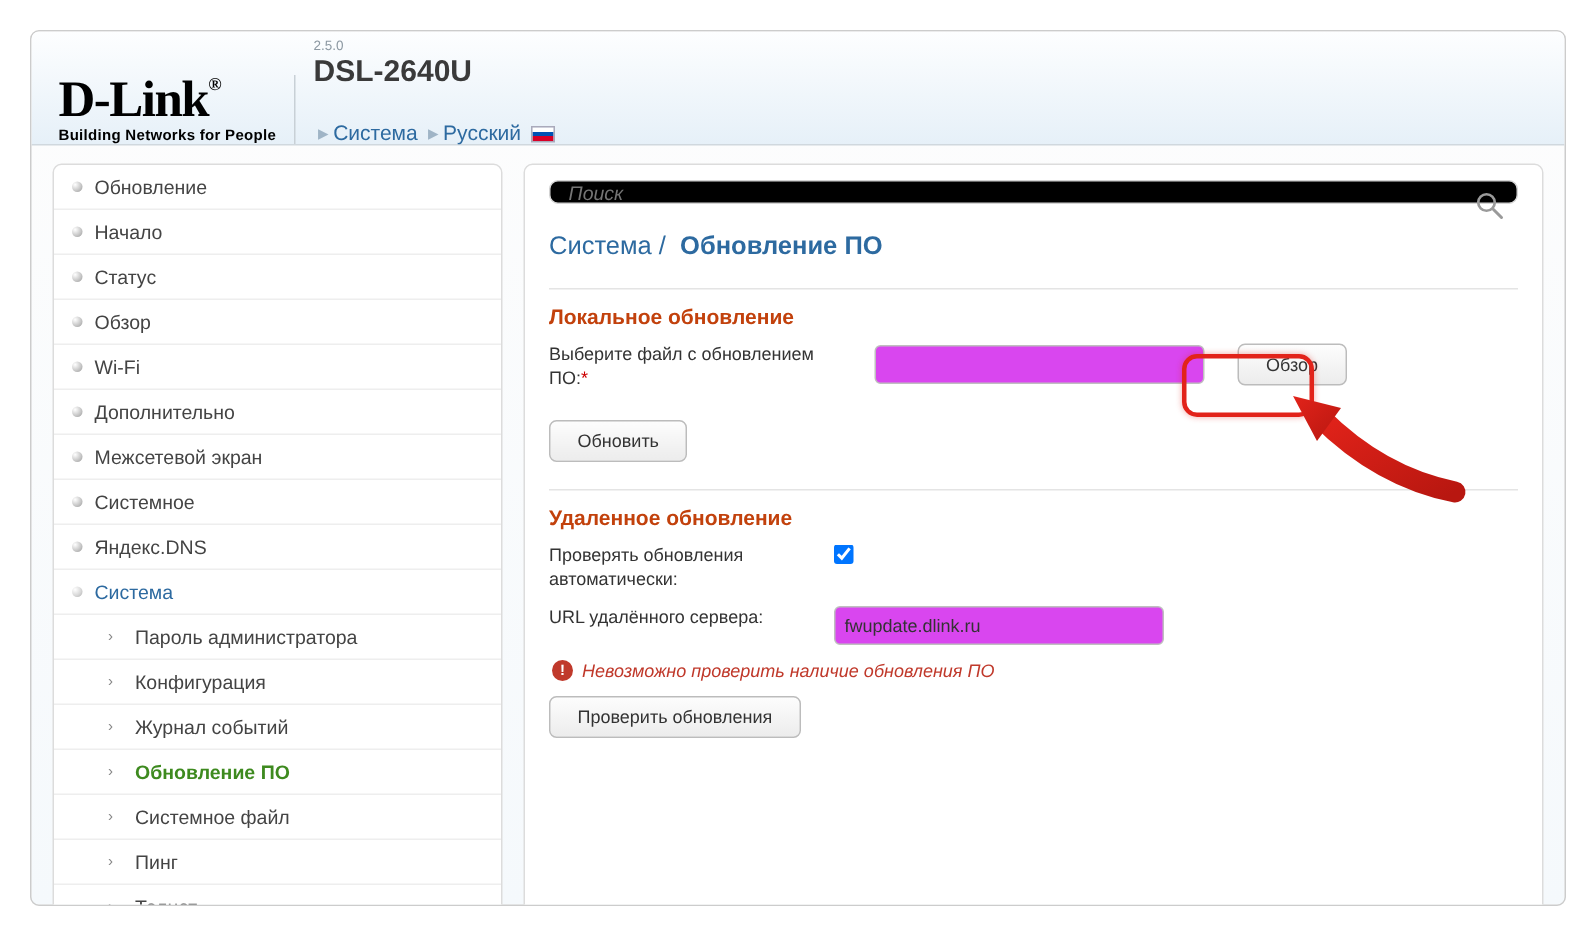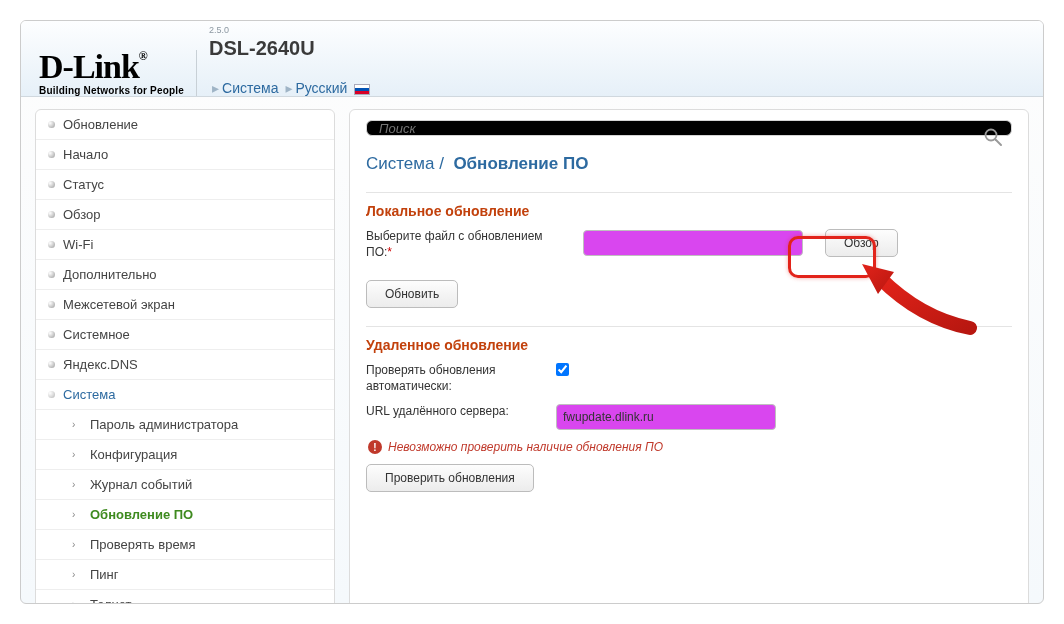--- a/index.html
+++ b/index.html
@@ -220,21 +220,21 @@
       <div class="sb-item sub">
             <span class="chevr">›</span>
             <span class="sb-label">Журнал событий</span>
           </div>
       <div class="sb-item sub active">
             <span class="chevr">›</span>
             <span class="sb-label">Обновление ПО</span>
           </div>
       <div class="sb-item sub">
             <span class="chevr">›</span>
-            <span class="sb-label">Проверять время</span>
+            <span class="sb-label">Системное файл</span>
           </div>
       <div class="sb-item sub">
             <span class="chevr">›</span>
             <span class="sb-label">Пинг</span>
           </div>
       <div class="sb-item sub">
             <span class="chevr">›</span>
             <span class="sb-label">Телнет</span>
           </div>
     </div>

